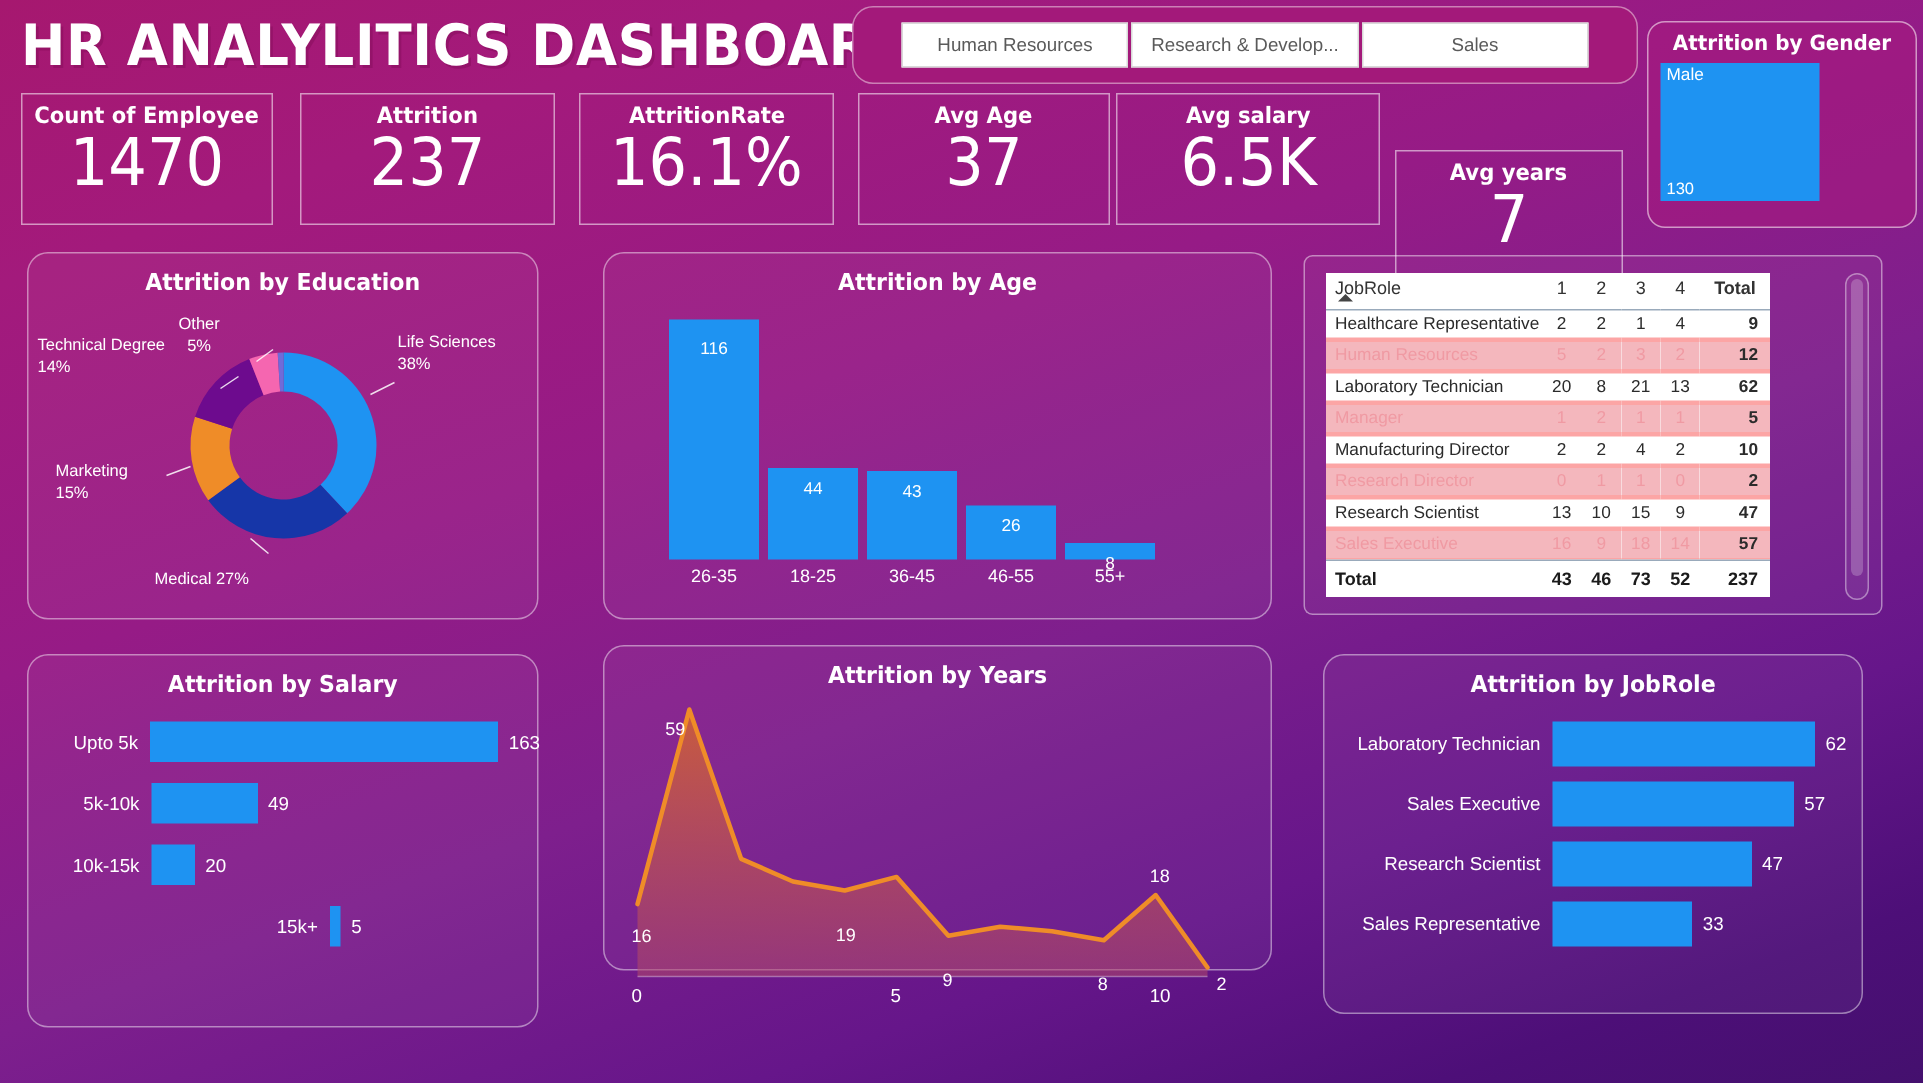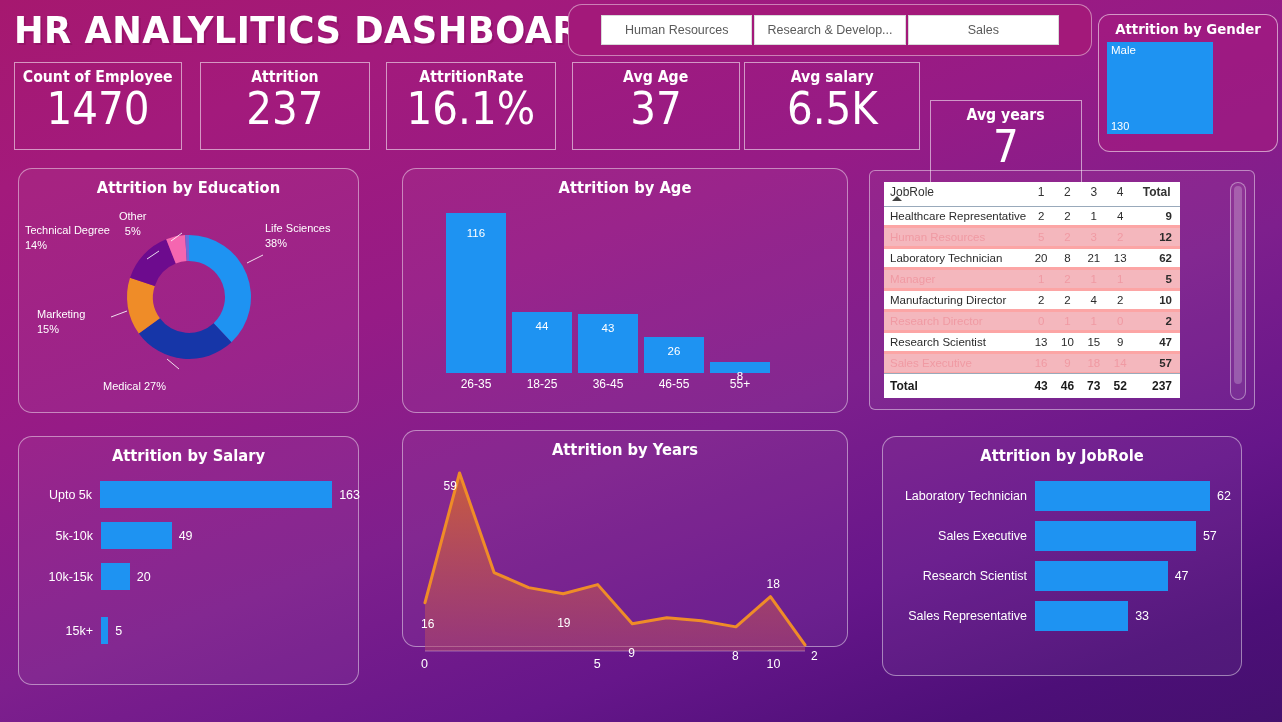--- a/index.html
+++ b/index.html
@@ -367,21 +367,21 @@
       <div class="hbar-row" style="left: 0px; top: 41px; height: 27px; width: 341px;">
         <div class="hbar-label" style="width: 82px;">5k-10k</div>
         <div class="hbar-fill" style="width: 70.6442px; background: rgb(30, 147, 242);"></div>
         <div class="hbar-val">49</div>
       </div>
       <div class="hbar-row" style="left: 0px; top: 82px; height: 27px; width: 341px;">
         <div class="hbar-label" style="width: 82px;">10k-15k</div>
         <div class="hbar-fill" style="width: 28.8344px; background: rgb(30, 147, 242);"></div>
         <div class="hbar-val">20</div>
       </div>
-      <div class="hbar-row" style="left: 0px; top: 136px; height: 27px; width: 341px;">
+      <div class="hbar-row" style="left: 0px; top: 123px; height: 27px; width: 341px; justify-content: center;">
         <div class="hbar-label" style="width: 82px;">15k+</div>
         <div class="hbar-fill" style="width: 7.20859px; background: rgb(30, 147, 242);"></div>
         <div class="hbar-val">5</div>
       </div>
     </div>
 </div>
 
 <div class="panel" id="panel-years" style="left:402px; top:430px; width:446px; height:217px;">
   <div class="panel-title">Attrition by Years</div>
   <div id="years-plot" style="position:absolute; left:0; top:0; width:446px; height:245px;">

